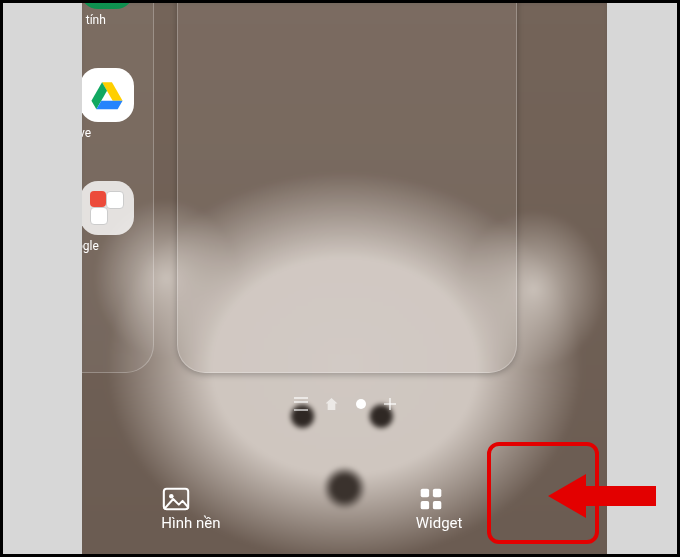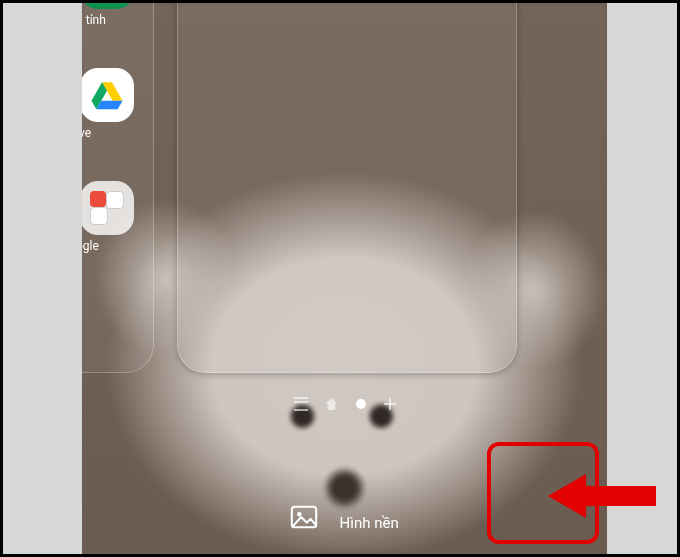--- a/index.html
+++ b/index.html
@@ -42,21 +42,21 @@
   .page-dots .menu{width:14px;height:10px;background:none;border-top:2px solid rgba(255,255,255,0.6);border-bottom:2px solid rgba(255,255,255,0.6);position:relative;border-radius:0}
   .page-dots .menu::after{content:"";position:absolute;left:0;right:0;top:2px;height:2px;background:rgba(255,255,255,0.6)}
   .page-dots .home{width:12px;height:12px;background:rgba(255,255,255,0.6);clip-path:polygon(50% 0,100% 45%,82% 45%,82% 100%,18% 100%,18% 45%,0 45%);border-radius:0}
   .page-dots .dot{border-radius:50%;background:#fff}
   .page-dots .plus{background:none;position:relative;width:12px;height:12px;border-radius:0}
   .page-dots .plus::before,.page-dots .plus::after{content:"";position:absolute;background:rgba(255,255,255,0.6)}
   .page-dots .plus::before{left:5px;top:0;width:2px;height:12px}
   .page-dots .plus::after{top:5px;left:0;height:2px;width:12px}
   
   .actions{position:absolute;left:0;right:0;bottom:16px;display:flex;justify-content:space-around;padding:0 8px}
-  .action{width:112px;display:flex;align-items:flex-end;gap:21px;color:#fff;font-size:15px;cursor:pointer;padding:10px 0 6px;border-radius:12px}
+  .action{width:112px;display:flex;flex-direction:column;align-items:flex-start;gap:0;color:#fff;font-size:15px;cursor:pointer;padding:10px 0 6px;border-radius:12px}
   .action svg{width:30px;height:30px;stroke:#fff;stroke-width:2.2;fill:none;stroke-linejoin:round;stroke-linecap:round}
   .highlight{position:absolute;border:4px solid #e30000;border-radius:12px;pointer-events:none}
   .arrow{position:absolute;color:#e30000}
   .arrow svg{display:block}
 </style>
 </head>
 <body>
 
 <div class="frame">
   <div class="phone">
@@ -96,20 +96,29 @@
       <div class="action">
         <svg viewBox="0 0 32 32">
           <rect x="3" y="5" width="26" height="22" rx="3"></rect>
           <circle cx="11" cy="13" r="2.4" fill="#fff" stroke="none"></circle>
           <path d="M5 25 L13 16 L19 22 L23 18 L29 25"></path>
         </svg>
         <span>Hình nền</span>
       </div>
 
 
+      <div class="action">
+        <svg viewBox="0 0 32 32">
+          <rect x="5" y="5" width="9" height="9" rx="2" fill="#fff" stroke="none"></rect>
+          <rect x="18" y="5" width="9" height="9" rx="2" fill="#fff" stroke="none"></rect>
+          <rect x="5" y="18" width="9" height="9" rx="2" fill="#fff" stroke="none"></rect>
+          <rect x="18" y="18" width="9" height="9" rx="2" fill="#fff" stroke="none"></rect>
+        </svg>
+        <span>Widget</span>
+      </div>
 
     </div>
 
     <div class="highlight" style="left:405px;bottom:10px;width:104px;height:94px"></div>
   </div>
 
   <div class="arrow" style="left:545px;top:465px">
     <svg width="110" height="56" viewBox="0 0 110 56">
       <polygon points="0,28 38,6 38,18 108,18 108,38 38,38 38,50" fill="#e30000"></polygon>
     </svg>

